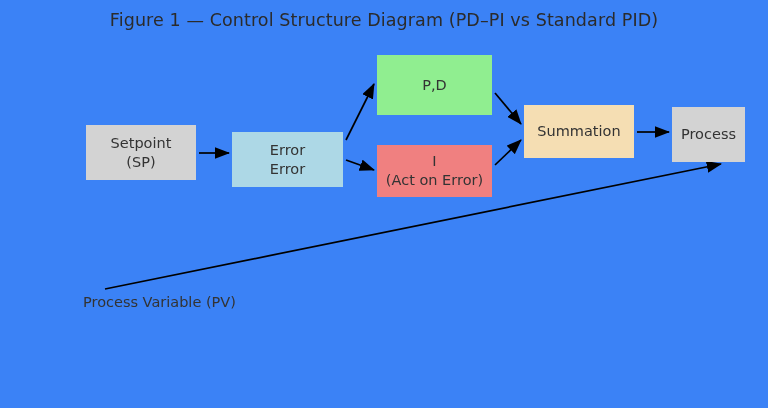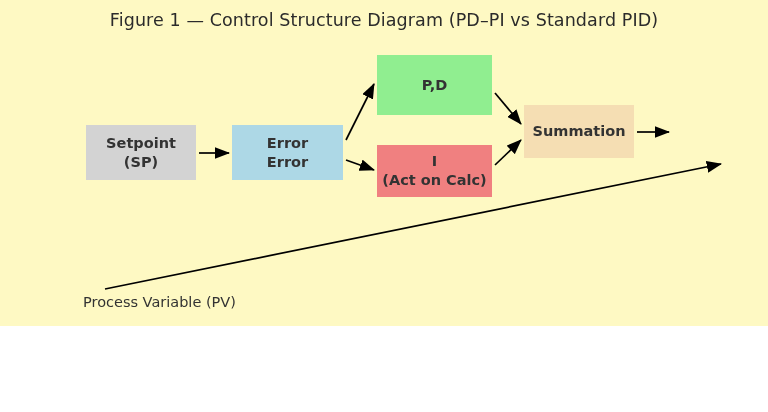--- a/index.html
+++ b/index.html
@@ -3,22 +3,22 @@
 <meta charset="utf-8">
 <style>
   html, body {
     margin: 0;
     padding: 0;
     background: #ffffff;
   }
   #canvas {
     position: relative;
     width: 768px;
-    height: 326px;
-    background: #fef9c3;
+    height: 408px;
+    background: #3b82f6;
     overflow: hidden;
     font-family: "DejaVu Sans", sans-serif;
   }
   #figure-title {
     position: absolute;
     left: 0;
     top: 10px;
     width: 768px;
     text-align: center;
     font-size: 17.5px;
@@ -31,27 +31,27 @@
     box-sizing: border-box;
     display: flex;
     align-items: center;
     justify-content: center;
     text-align: center;
     color: #333333;
     font-size: 14.5px;
     line-height: 1.28;
     white-space: nowrap;
   }
-  .node .label-inner { display: block; font-weight: bold; }
+  .node .label-inner { display: block; }
   #node-setpoint {
     left: 86px; top: 125px; width: 110px; height: 55px;
     background: #d3d3d3;
   }
   #node-error-calc {
-    left: 232px; top: 125px; width: 111px; height: 55px;
+    left: 232px; top: 132px; width: 111px; height: 55px;
     background: #add8e6;
   }
   #node-pd {
     left: 377px; top: 55px; width: 115px; height: 60px;
     background: #90ee90;
   }
   #node-i {
     left: 377px; top: 145px; width: 115px; height: 52px;
     background: #f08080;
   }
@@ -129,24 +129,27 @@
 
   <div class="node" id="node-pd">
     <span class="label-inner">
       <span>P,D</span><br>
     </span>
   </div>
 
   <div class="node" id="node-i">
     <span class="label-inner">
       <span>I</span><br>
-      <span>(Act on Calc)</span>
+      <span>(Act on Error)</span>
     </span>
   </div>
 
   <div class="node" id="node-summation">
     <span class="label-inner">Summation</span>
   </div>
 
+  <div class="node" id="node-process">
+    <span class="label-inner">Process</span>
+  </div>
 
   <div id="pv-label">Process Variable (PV)</div>
 
 </div>
 
 </body></html>

